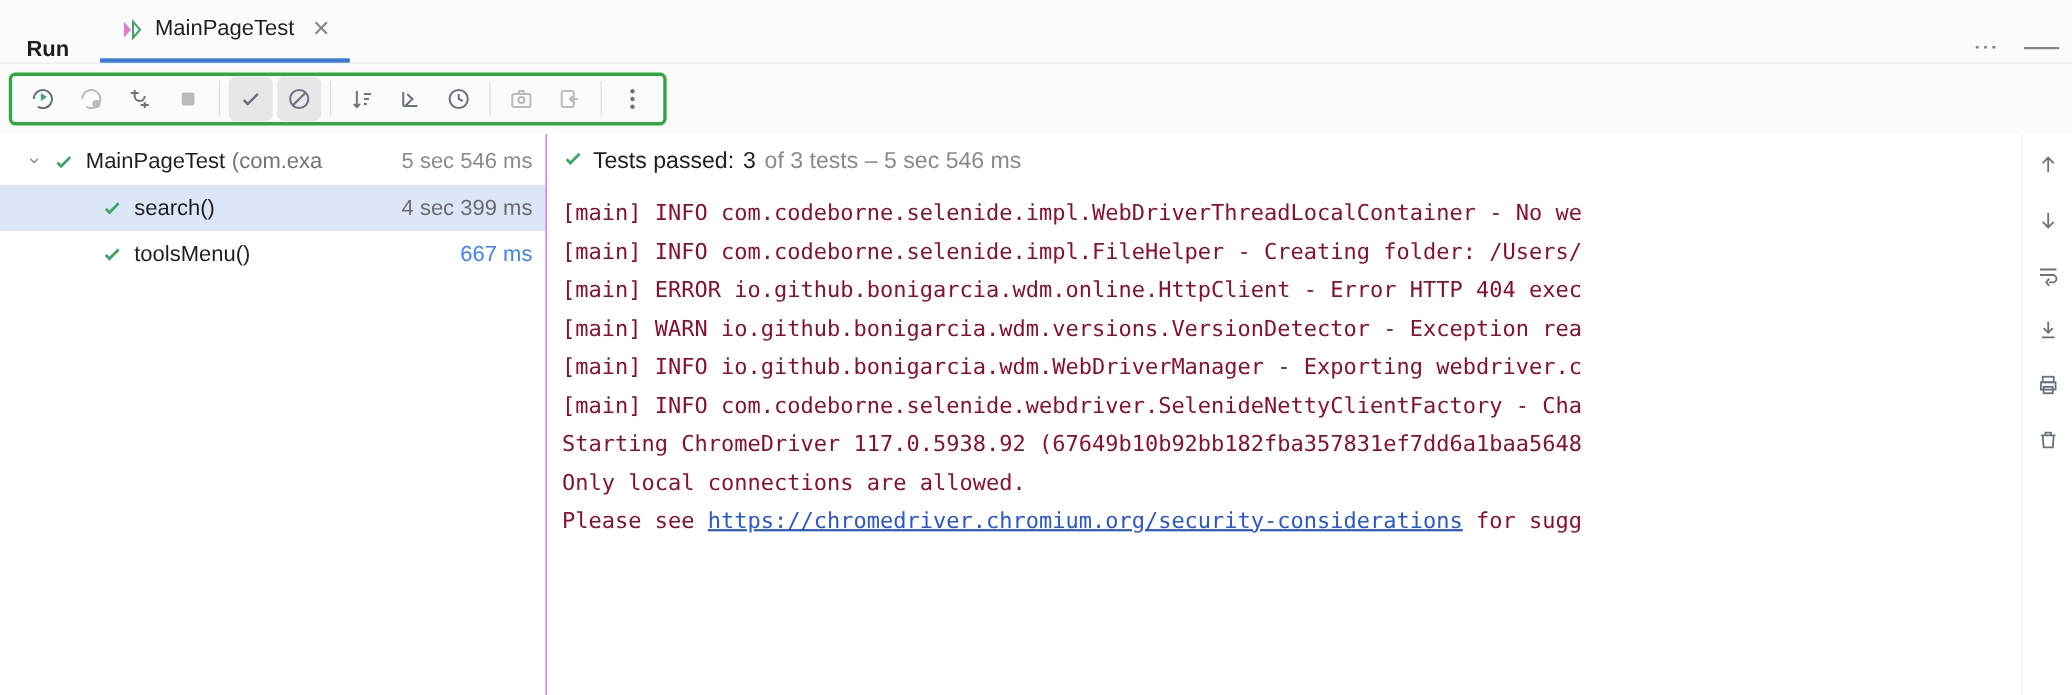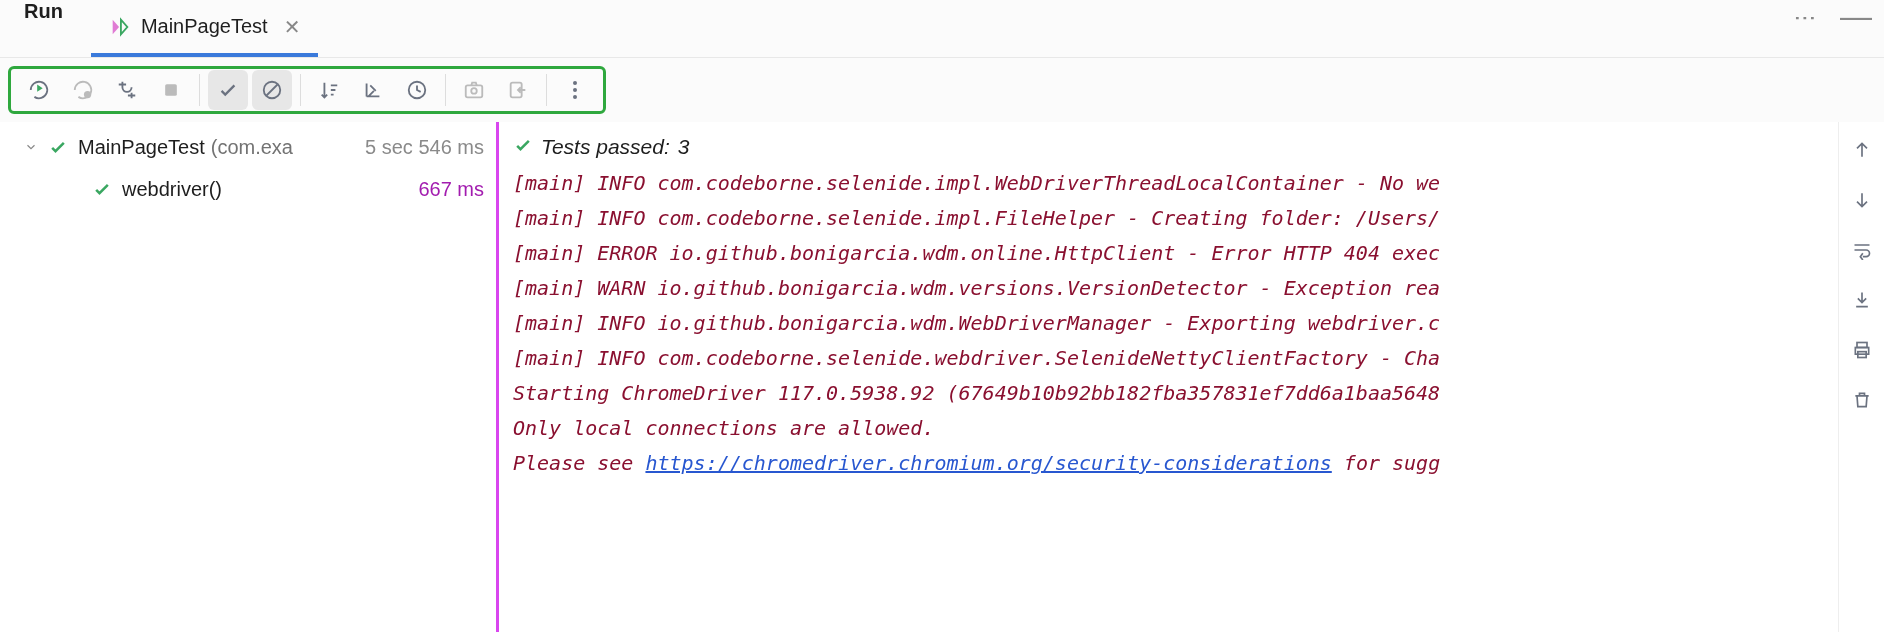--- a/index.html
+++ b/index.html
@@ -11,21 +11,21 @@
   width: 1884px;
   height: 632px;
   overflow: hidden;
   display: flex;
   flex-direction: column;
 }
 
 
 .header {
   display: flex;
-  align-items: flex-start;
+  align-items: flex-end;
   height: 58px;
   border-bottom: 1px solid #e8e8e8;
   padding: 0 12px 0 24px;
   background: #fbfbfb;
 }
 .panel-title {
   font-weight: 600;
   font-size: 20px;
   color: #1e1e1e;
   margin-right: 28px;
@@ -94,56 +94,56 @@
 }
 .tree-row.selected { background: #dde6f7; }
 .tree-row.child { padding-left: 92px; }
 .chev { width: 18px; display: inline-block; color: #888; margin-right: 6px;}
 .check { color: #3aa761; margin-right: 10px; display: inline-flex; }
 .tree-name { font-weight: 400; }
 .tree-root .tree-name { font-weight: 400; }
 .tree-qual { color: #737373; margin-left: 6px; }
 .tree-dur { margin-left: auto; white-space: nowrap; text-align: center; }
 .tree-dur .sec { color: #8a8a8a; }
-.tree-dur .ms { color: #a21caf; }
+.tree-dur .ms { color: #3b82f6; }
 .tree-row.selected .tree-dur .sec,
 .tree-row.selected .tree-dur .ms { color: #6b6b6b; }
 .tree-root .tree-dur .sec,
 .tree-root .tree-dur .ms { color: #8a8a8a; }
 
 
 .console-wrap {
   flex: 1;
   display: flex;
   min-width: 0;
 }
 .console {
   flex: 1;
   padding: 6px 14px;
   overflow: hidden;
   min-width: 0;
-  border-left: 3px solid #d946ef;
-  font-style: italic;
+  border-left: 1px solid #d946ef;
 }
 .summary {
   display: flex;
   align-items: center;
   height: 38px;
   font-size: 21px;
   gap: 8px;
   color: #1e1e1e;
 }
 .summary .check2 { color: #3aa761; }
 .summary .light { color: #8a8a8a; }
 .log {
   font-family: "Menlo", "Consolas", monospace;
   font-size: 20px;
   line-height: 1.75;
   color: #8a1030;
   white-space: pre;
+  margin-top: 10px;
 }
 .log a { color: #2857d0; text-decoration: underline; }
 
 
 .gutter {
   width: 46px;
   flex-shrink: 0;
   border-left: 1px solid #eee;
   display: flex;
   flex-direction: column;
@@ -268,44 +268,57 @@
             <path d="M5 13l4 4 10-10" stroke="#3aa761" stroke-width="3" fill="none"></path>
           </svg>
       </span>
       <span class="tree-name">MainPageTest</span>
       <span class="tree-qual">(com.exa</span>
       <span class="tree-dur">
         <span class="sec">5 sec</span>
         <span class="ms">546 ms</span>
       </span>
     </div>
+    <div class="tree-row child selected">
+      <span class="check">
+        <svg width="20" height="20" viewBox="0 0 24 24">
+            <path d="M5 13l4 4 10-10" stroke="#3aa761" stroke-width="3" fill="none"></path>
+          </svg>
+      </span>
+      <span class="tree-name">search()</span>
+      <span class="tree-dur">
+        <span class="sec">4 sec</span>
+        <span class="ms">399 ms</span>
+      </span>
+    </div>
     <div class="tree-row child">
       <span class="check">
         <svg width="20" height="20" viewBox="0 0 24 24">
             <path d="M5 13l4 4 10-10" stroke="#3aa761" stroke-width="3" fill="none"></path>
           </svg>
       </span>
-      <span class="tree-name">webdriver()</span>
+      <span class="tree-name">toolsMenu()</span>
       <span class="tree-dur">
         <span class="sec"></span>
         <span class="ms">667 ms</span>
       </span>
     </div>
   </div>
 
   <div class="console-wrap">
     <div class="console">
       <div class="summary">
         <span class="check2">
           <svg width="20" height="20" viewBox="0 0 24 24">
               <path d="M5 13l4 4 10-10" stroke="#3aa761" stroke-width="3" fill="none"></path>
             </svg>
         </span>
         <span>Tests passed:</span>
         <span>3</span>
+        <span class="light">of 3 tests – 5 sec 546 ms</span>
       </div>
       <div class="log"><span>[main] INFO com.codeborne.selenide.impl.WebDriverThreadLocalContainer - No we</span>
 <span>[main] INFO com.codeborne.selenide.impl.FileHelper - Creating folder: /Users/</span>
 <span>[main] ERROR io.github.bonigarcia.wdm.online.HttpClient - Error HTTP 404 exec</span>
 <span>[main] WARN io.github.bonigarcia.wdm.versions.VersionDetector - Exception rea</span>
 <span>[main] INFO io.github.bonigarcia.wdm.WebDriverManager - Exporting webdriver.c</span>
 <span>[main] INFO com.codeborne.selenide.webdriver.SelenideNettyClientFactory - Cha</span>
 <span>Starting ChromeDriver 117.0.5938.92 (67649b10b92bb182fba357831ef7dd6a1baa5648</span>
 <span>Only local connections are allowed.</span>
 <span>Please see </span><a>https://chromedriver.chromium.org/security-considerations</a><span> for sugg</span></div>

